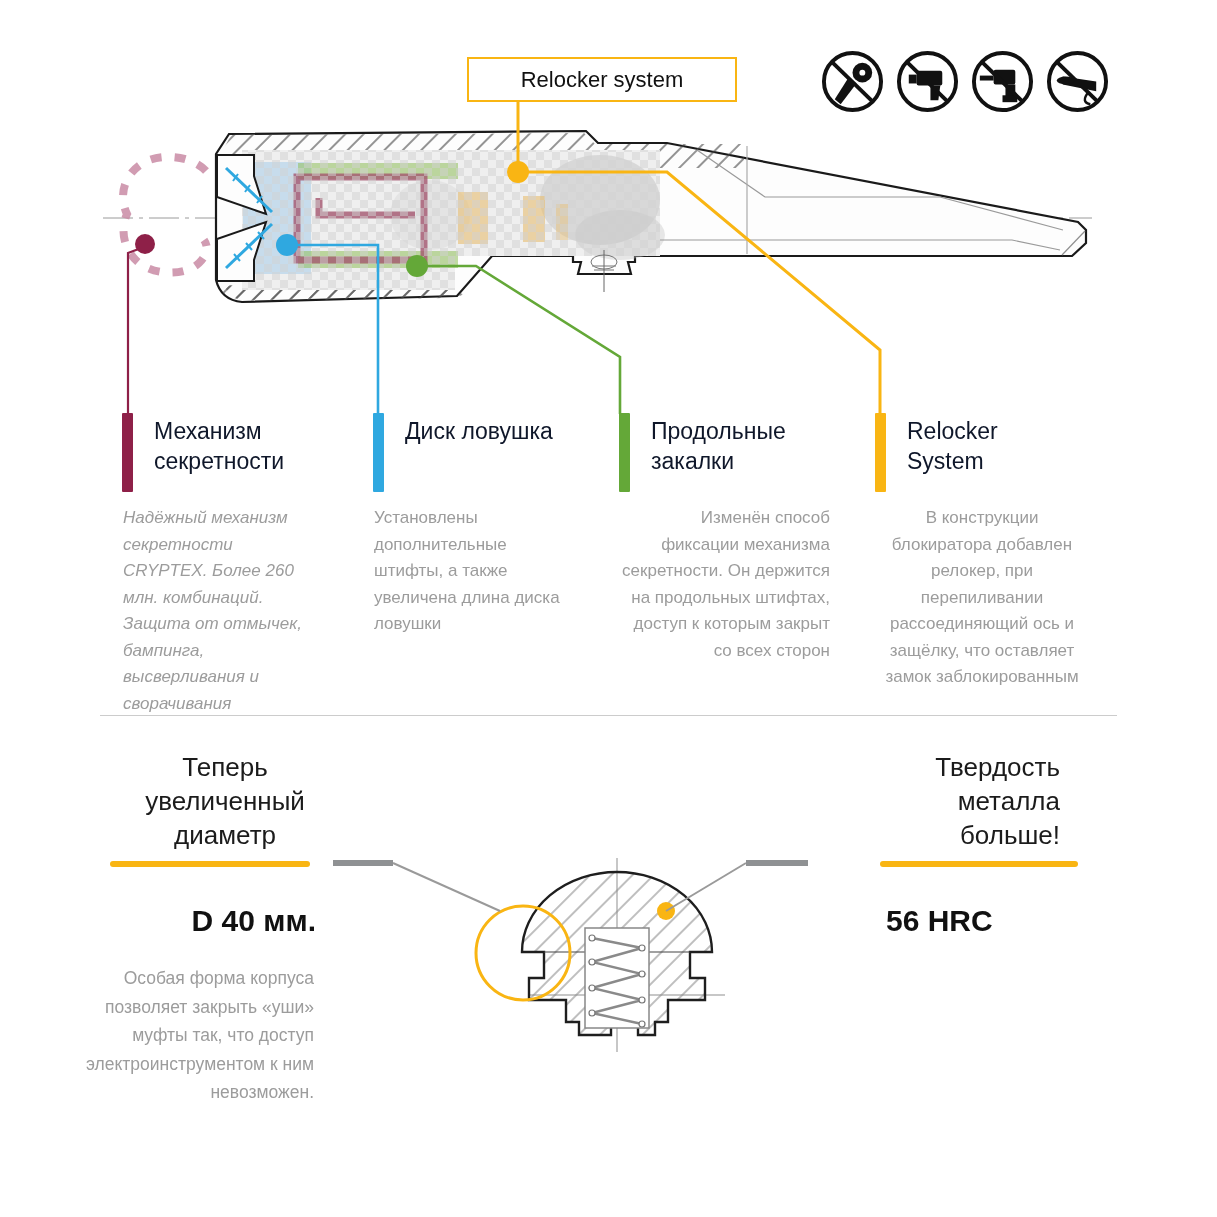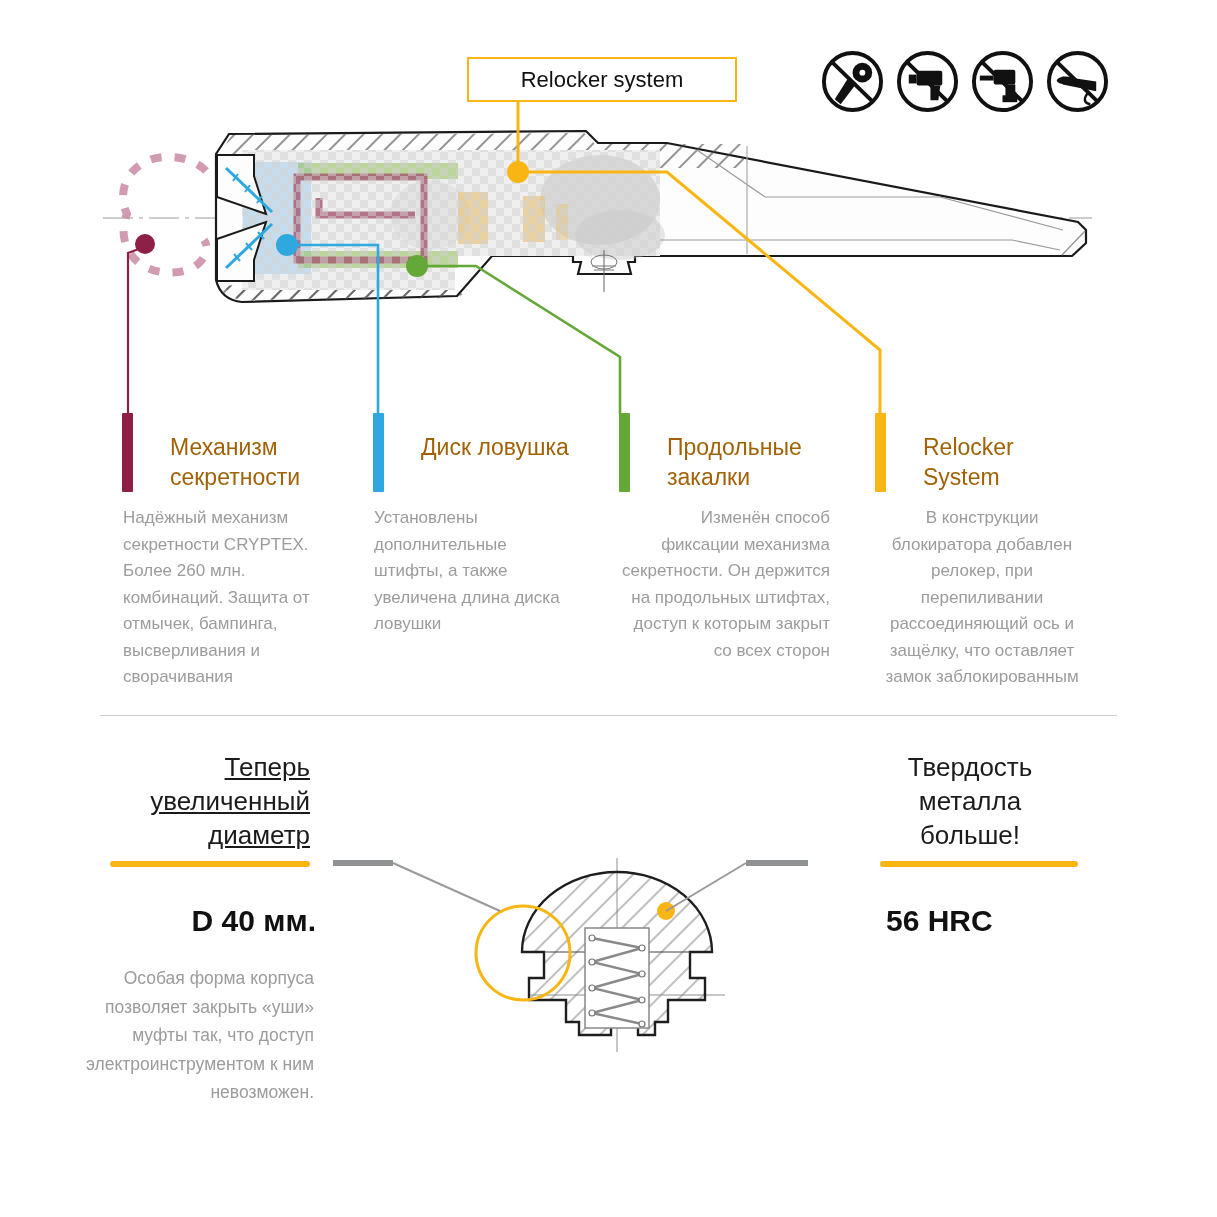--- a/index.html
+++ b/index.html
@@ -13,44 +13,44 @@
     left:467px;top:57px;width:266px;height:41px;border:2px solid #F9B513;background:#fff;
     display:flex;align-items:center;justify-content:center;font-size:22px;color:#111;
   }
   
   .icons-row{left:820px;top:49px;width:300px;height:70px;display:flex;gap:10px;}
   .p-icon{width:65px;height:65px;flex:0 0 auto;}
   
   .feature{position:absolute;top:410px;width:240px;}
   .feature .bar{position:absolute;left:0;top:3px;width:11px;height:79px;border-radius:1px;}
   .feature h3{
-    position:absolute;left:32px;top:6px;margin:16px;width:150px;
-    font-size:23px;line-height:30px;font-weight:400;color:#a16207;
+    position:absolute;left:32px;top:6px;margin:0;width:150px;
+    font-size:23px;line-height:30px;font-weight:400;color:#0f172a;
   }
   .feature p{
     position:absolute;left:1px;top:95px;margin:0;
     font-size:17px;line-height:26.5px;font-weight:400;color:#9c9c9c;
   }
   .bar-maroon{background:#8E2048;} .bar-blue{background:#2FA8E0;}
   .bar-green{background:#64A838;} .bar-yellow{background:#F9B513;}
-  .feature.f1{left:122px;} .feature.f1 p{width:198px;}
+  .feature.f1{left:122px;} .feature.f1 p{width:198px;font-style:italic;}
   .feature.f2{left:373px;} .feature.f2 p{width:192px;}
   .feature.f3{left:619px;} .feature.f3 p{width:210px;text-align:right;}
   .feature.f4{left:875px;} .feature.f4 p{width:212px;text-align:center;}
   .divider{left:100px;top:715px;width:1017px;height:1px;background:#cccccc;}
   
   .b-title{font-size:26px;line-height:34px;font-weight:400;color:#1b1b1b;margin:0;}
   .b-underline{height:6px;border-radius:3px;background:#F9B513;}
   .b-value{font-size:30px;font-weight:700;color:#111;margin:6px;}
   .b-body{font-size:17.5px;line-height:28.5px;color:#9c9c9c;margin:4px;}
-  .bl-title{left:140px;top:750px;width:170px;text-align:right;text-decoration:underline;}
+  .bl-title{left:140px;top:750px;width:170px;text-align:center;}
   .bl-underline{left:110px;top:861px;width:200px;}
   .bl-value{left:110px;top:898px;width:200px;text-align:right;}
   .bl-body{left:80px;top:960px;width:230px;text-align:right;}
-  .br-title{left:880px;top:750px;width:180px;text-align:center;}
+  .br-title{left:880px;top:750px;width:180px;text-align:right;}
   .br-underline{left:880px;top:861px;width:198px;}
   .br-value{left:880px;top:898px;width:220px;text-align:left;}
   .br-body{left:880px;top:960px;width:238px;text-align:left;}
 </style>
 </head>
 <body>
 
 <div class="canvas">
 
   <svg class="abs" style="left:95px;top:40px;" width="1010" height="380" viewBox="95 40 1010 380">

